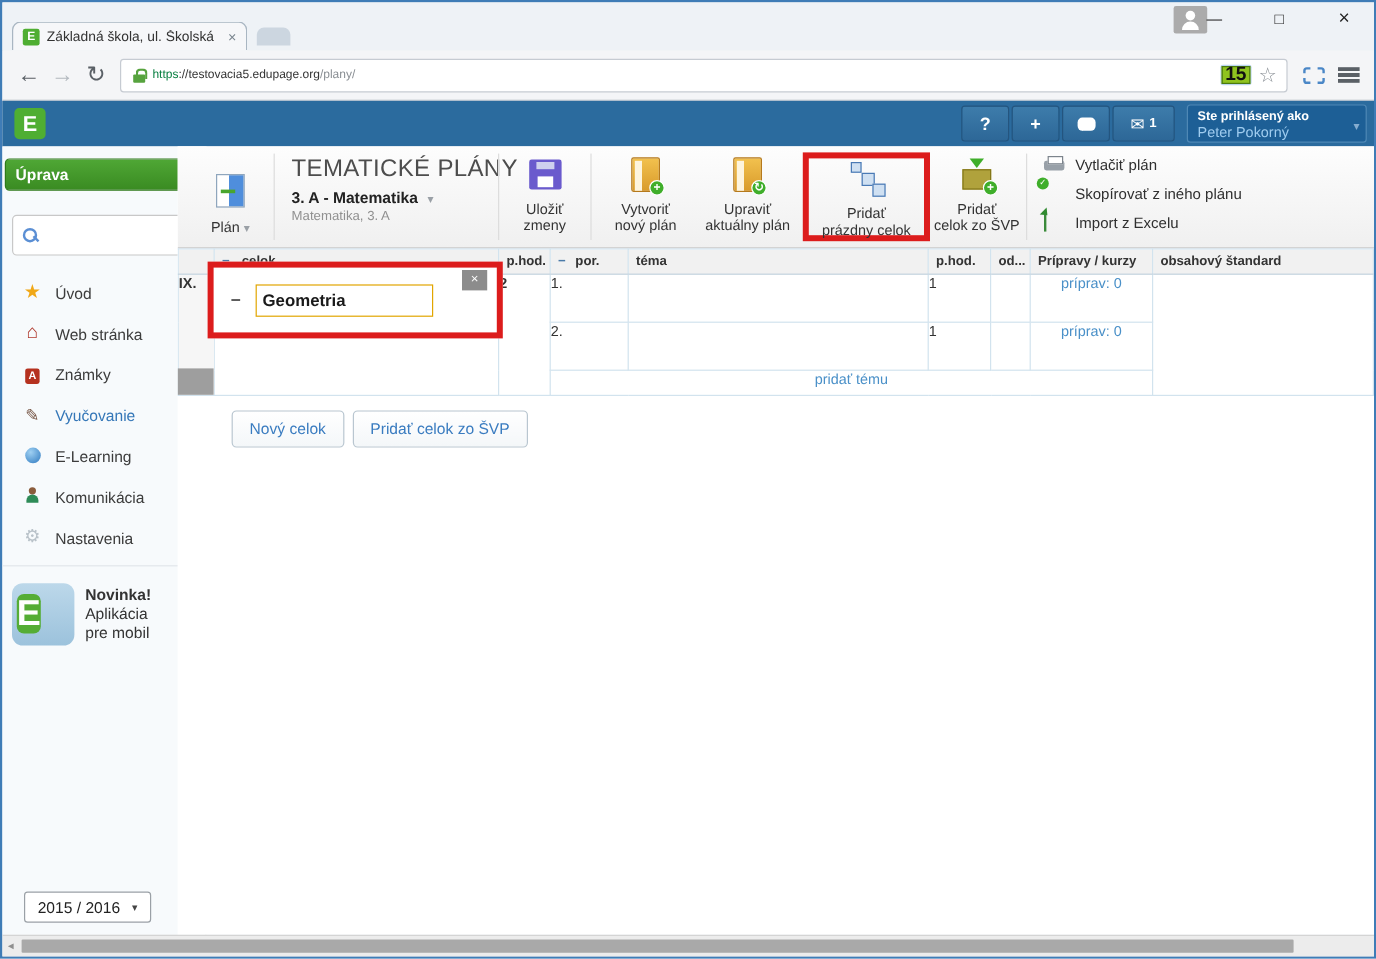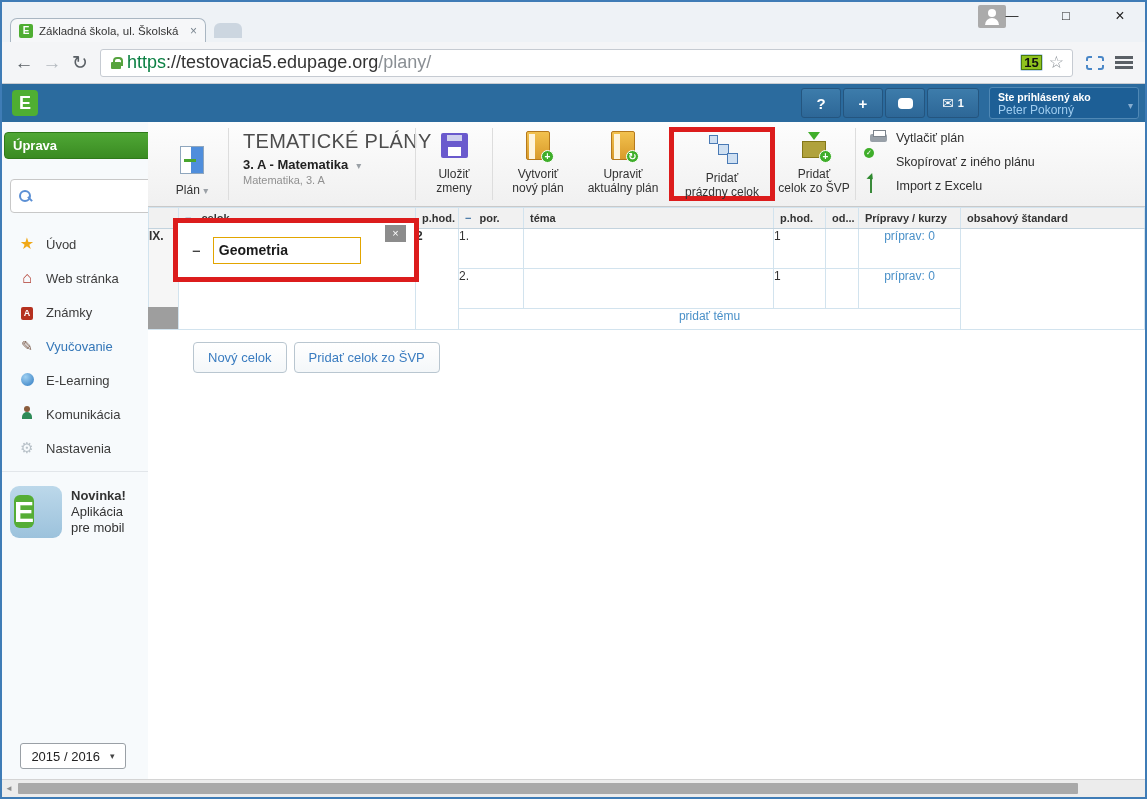--- a/index.html
+++ b/index.html
@@ -28,25 +28,25 @@
              border-bottom:1px solid #c9ccd1; display:flex; align-items:center; }
   .navic { font-size:19px; color:#5a6066; width:28px; text-align:center; }
   .navic.fwd { color:#b3b9bf; }
   .navic.back { margin-left:8px; }
   .urlbox { height:28px; background:#fff; border:1px solid #c6cbd2; border-radius:3px; flex:1;
             margin:0 8px 0 6px; display:flex; align-items:center; padding:0 6px; max-width:978px; }
   .ic-lock { width:10px; height:12px; position:relative; margin:0 6px 0 4px; }
   .ic-lock::before { content:""; position:absolute; left:2px; top:0; width:6px; height:7px;
                      border:2px solid #57a33e; border-bottom:none; border-radius:4px 4px 0 0; }
   .ic-lock::after { content:""; position:absolute; left:0; top:5px; width:10px; height:7px; background:#57a33e; border-radius:1px; }
-  .url { font-size:18px; color:#333; flex:1; white-space:nowrap; overflow:hidden; }
+  .url { font-size:10px; color:#333; flex:1; white-space:nowrap; overflow:hidden; }
   .url .scheme { color:#0b8043; }
   .url .path { color:#8a8f94; }
   .badge15 { background:#bcd5f0; border-radius:2px; padding:1px; margin-right:6px; }
-  .badge15 b { display:block; background:#8fc31f; border:1px solid #4a7a10; font-size:13px; color:#111; padding:0 2px; line-height:13px; }
+  .badge15 b { display:block; background:#8fc31f; border:1px solid #4a7a10; font-size:16px; color:#111; padding:0 2px; line-height:13px; }
   .ic-star { font-size:17px; color:#8a9096; margin-right:2px; }
   .ic-fullscreen { margin:0 10px 0 4px; }
   .ic-hamburger { width:18px; height:13px; margin-right:12px;
      background:linear-gradient(#5a6066 0 3px,transparent 3px 5px,#5a6066 5px 8px,transparent 8px 10px,#5a6066 10px 13px); }
 
   
   .appheader { position:absolute; left:0; top:82px; right:0; height:38px; background:#2b6b9e; display:flex; align-items:center; }
   .applogo { width:26px; height:26px; background:#4fae32; border-radius:4px; color:#fff; font-weight:bold;
              font-size:18px; text-align:center; line-height:26px; margin:0 12px 0 10px; }
   .schoolname { color:#fff; font-size:15px; white-space:nowrap; }

